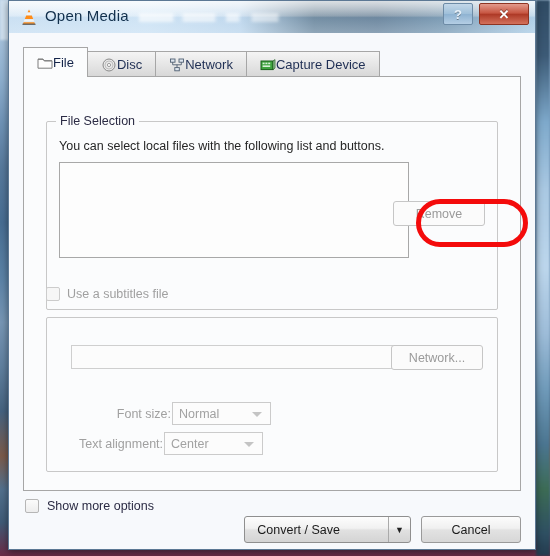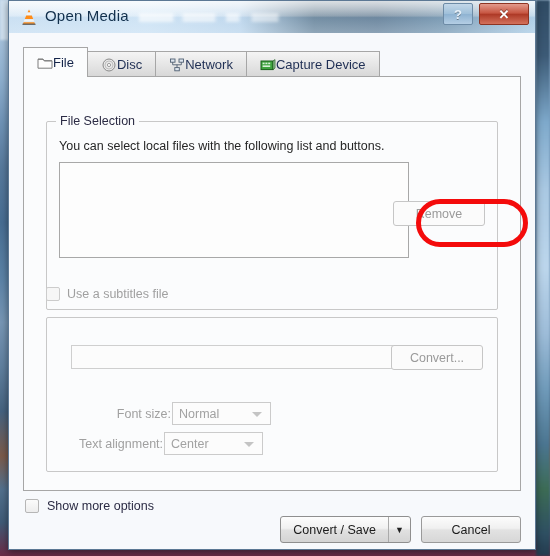--- a/index.html
+++ b/index.html
@@ -359,20 +359,21 @@
     gap: 10px;
   }
   #convert-save {
     display: flex;
     height: 27px;
     border: 1px solid #8f8f8f;
     border-radius: 3px;
     background: linear-gradient(180deg, #fdfdfd 0%, #f1f1f1 45%, #e1e1e1 52%, #d4d4d4 100%);
     box-sizing: border-box;
     cursor: pointer;
+    gap: 36px;
   }
   #convert-save-main {
     display: flex; align-items: center; justify-content: center;
     padding: 0 12px;
     font-size: 12.5px;
     color: #1b1b1b;
     white-space: nowrap;
   }
   #convert-save-arrow {
     width: 21px;
@@ -474,21 +475,21 @@
       </div>
 
       <div id="subs-check-row">
         <div class="checkbox disabled"></div>
         <span class="cb-label disabled">Use a subtitles file</span>
       </div>
 
       <div class="groupbox" id="subs-group">
         <input id="subs-path" type="text" disabled="" placeholder="" style="">
         <div class="btn disabled" id="browse-btn">
-          <span>Convert...</span>
+          <span>Network...</span>
         </div>
 
         <div class="field-row" id="fontsize-row">
           <span class="field-label">Font size:</span>
           <div class="combo">
             <span class="combo-value">Normal</span>
             <span class="combo-arrow"></span>
           </div>
         </div>
 

